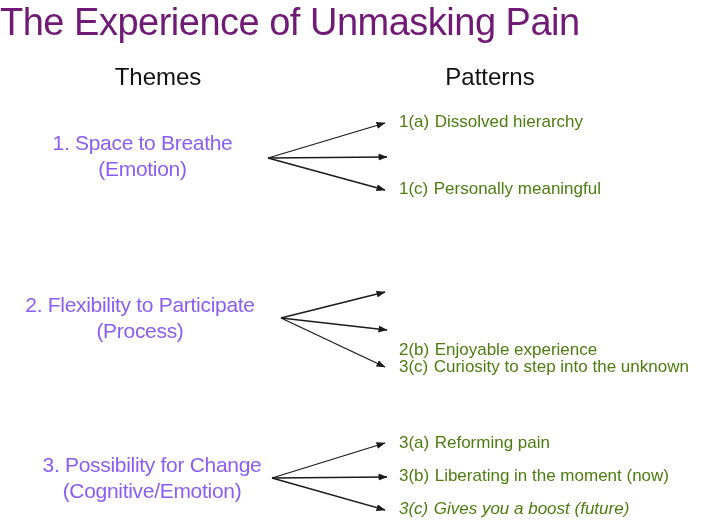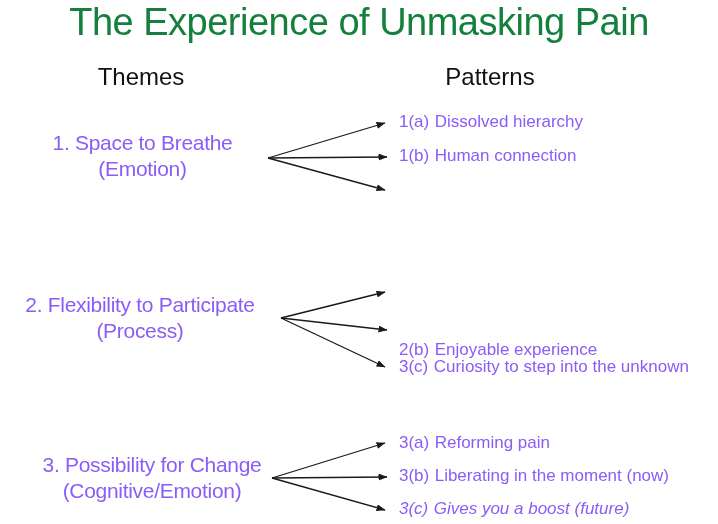--- a/index.html
+++ b/index.html
@@ -11,39 +11,39 @@
     width: 718px;
     height: 524px;
     background: #ffffff;
     overflow: hidden;
   }
 
   .slide-title {
     position: absolute;
     top: 0px;
     left: 0;
-    width: 718px;
+    width: 574px;
     text-align: center;
     font-size: 38px;
     line-height: 44px;
     letter-spacing: -0.5px;
-    color: #15803d;
+    color: #701a75;
     white-space: nowrap;
   }
 
   .col-header {
     position: absolute;
     top: 63px;
     font-size: 24px;
     line-height: 28px;
     text-align: center;
     color: #111111;
     white-space: nowrap;
   }
-  .col-header.themes   { left: 71px;  width: 140px; }
+  .col-header.themes   { left: 88px;  width: 140px; }
   .col-header.patterns { left: 420px; width: 140px; }
 
   .theme-block {
     position: absolute;
     text-align: center;
     font-size: 21px;
     line-height: 26px;
     letter-spacing: -0.3px;
     color: #8b5cf6;
   }
@@ -53,21 +53,21 @@
   .theme-1 { left: 10px; width: 265px; top: 130px; }
   .theme-2 { left: 0px;  width: 280px; top: 292px; }
   .theme-3 { left: 0px;  width: 272px; top: 452px; margin-left: 16px; }
 
   .pattern-row {
     position: absolute;
     left: 399px;
     font-size: 17px;
     line-height: 20px;
     white-space: nowrap;
-    color: #8b5cf6;
+    color: #4d7c0f;
   }
   .pattern-row .pattern-code { margin-right: 0.32em; }
 
   .row-1a { top: 112px; }
   .row-1b { top: 146px; }
   .row-1c { top: 179px; }
   .row-2a { top: 283px; }
   .row-2b { top: 320px; margin-top: 20px; }
   .row-2c { top: 357px; }
   .row-3a { top: 433px; }
@@ -103,22 +103,22 @@
   </div>
 
   <div class="theme-block theme-3">
     <span class="theme-name">3. Possibility for Change</span>
     <span class="theme-qualifier">(Cognitive/Emotion)</span>
   </div>
 
   <div class="pattern-row row-1a">
     <span class="pattern-code">1(a)</span><span class="pattern-label">Dissolved hierarchy</span>
   </div>
-  <div class="pattern-row row-1b">
-    <span class="pattern-code">1(b)</span><span class="pattern-label">Human connection</span>
+  <div class="pattern-row row-1c">
+    <span class="pattern-code">1(c)</span><span class="pattern-label">Personally meaningful</span>
   </div>
 
   <div class="pattern-row row-2b">
     <span class="pattern-code">2(b)</span><span class="pattern-label">Enjoyable experience</span>
   </div>
   <div class="pattern-row row-2c">
     <span class="pattern-code">3(c)</span><span class="pattern-label">Curiosity to step into the unknown</span>
   </div>
 
   <div class="pattern-row row-3a">

